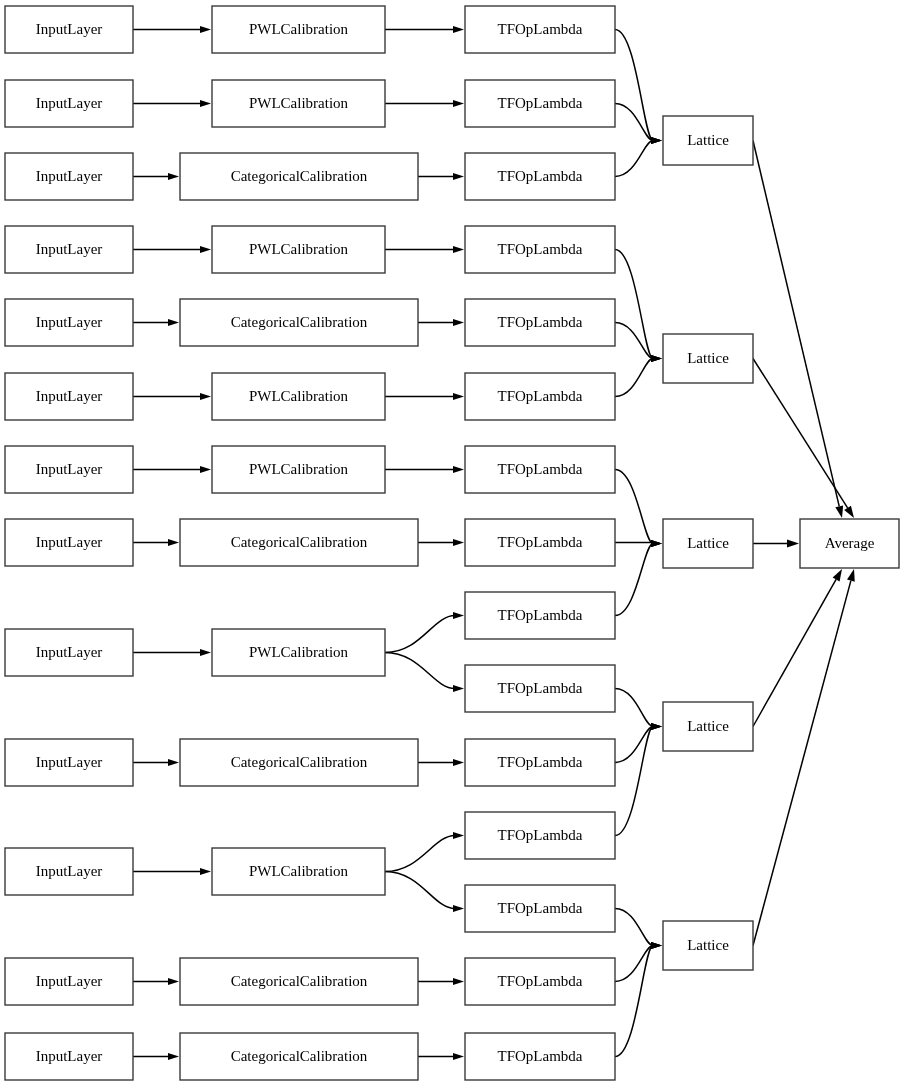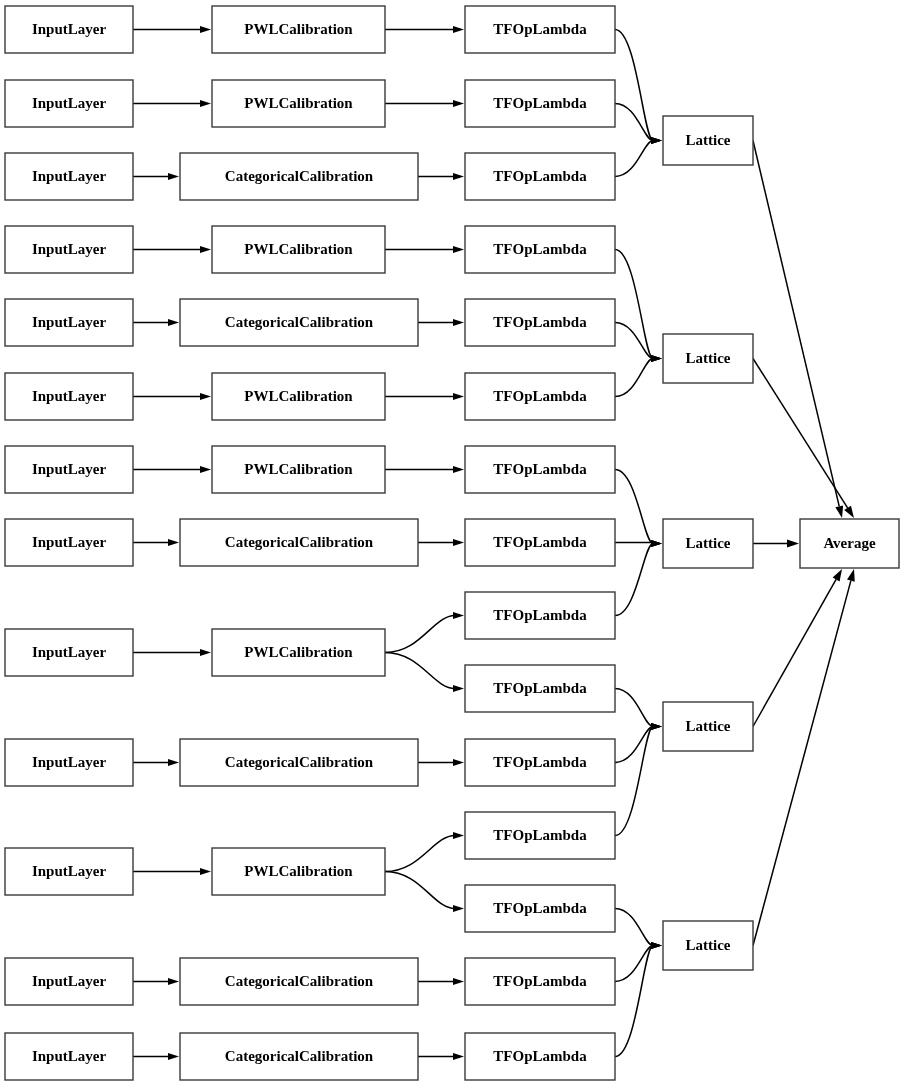--- a/index.html
+++ b/index.html
@@ -1,17 +1,17 @@
 <!DOCTYPE html>
 <html><head>
 <meta charset="utf-8">
 <style>
   html,body{margin:0;padding:0;background:#ffffff;}
   body{font-family:"Liberation Serif","DejaVu Serif",serif;}
-  #canvas{position:relative;width:905px;height:1087px;background:#ffffff;overflow:hidden;font-weight:bold;}
+  #canvas{position:relative;width:905px;height:1087px;background:#ffffff;overflow:hidden;}
   #graph{position:absolute;left:0;top:0;width:905px;height:1087px;}
   .node-rect{fill:#ffffff;stroke:#3a3a3a;stroke-width:1.4;}
   .node-label{font-family:"Liberation Serif","DejaVu Serif",serif;font-size:15px;fill:#000000;
                text-anchor:middle;dominant-baseline:middle;}
   .edge-line{stroke:#000000;stroke-width:1.5;fill:none;}
   .edge-head{fill:#000000;stroke:none;}
 </style>
 </head>
 <body>
 

